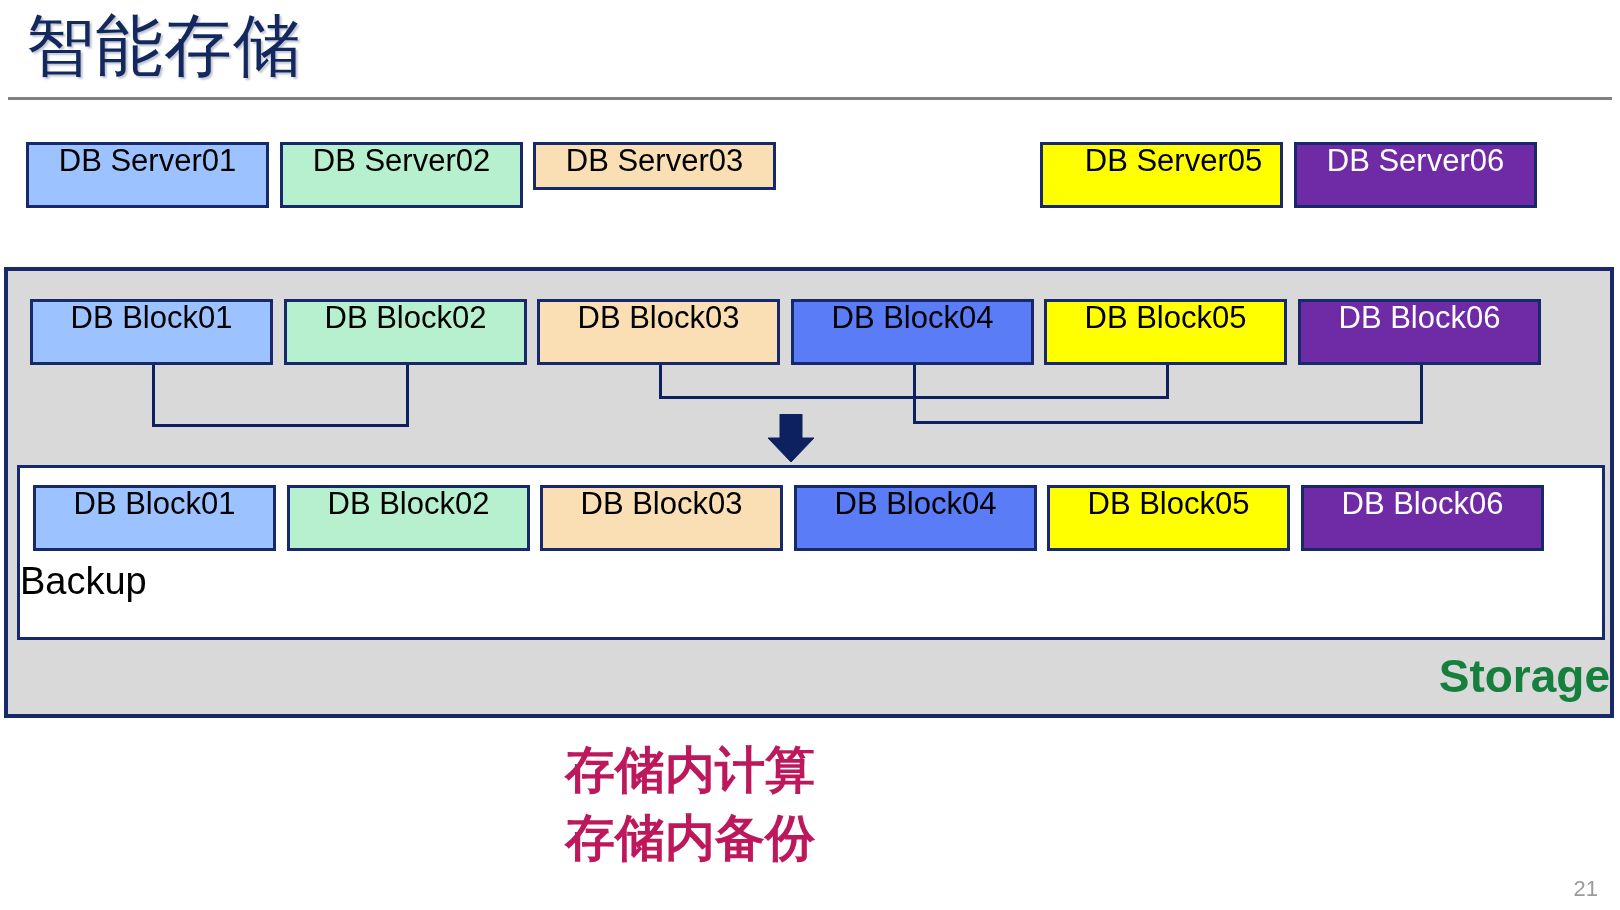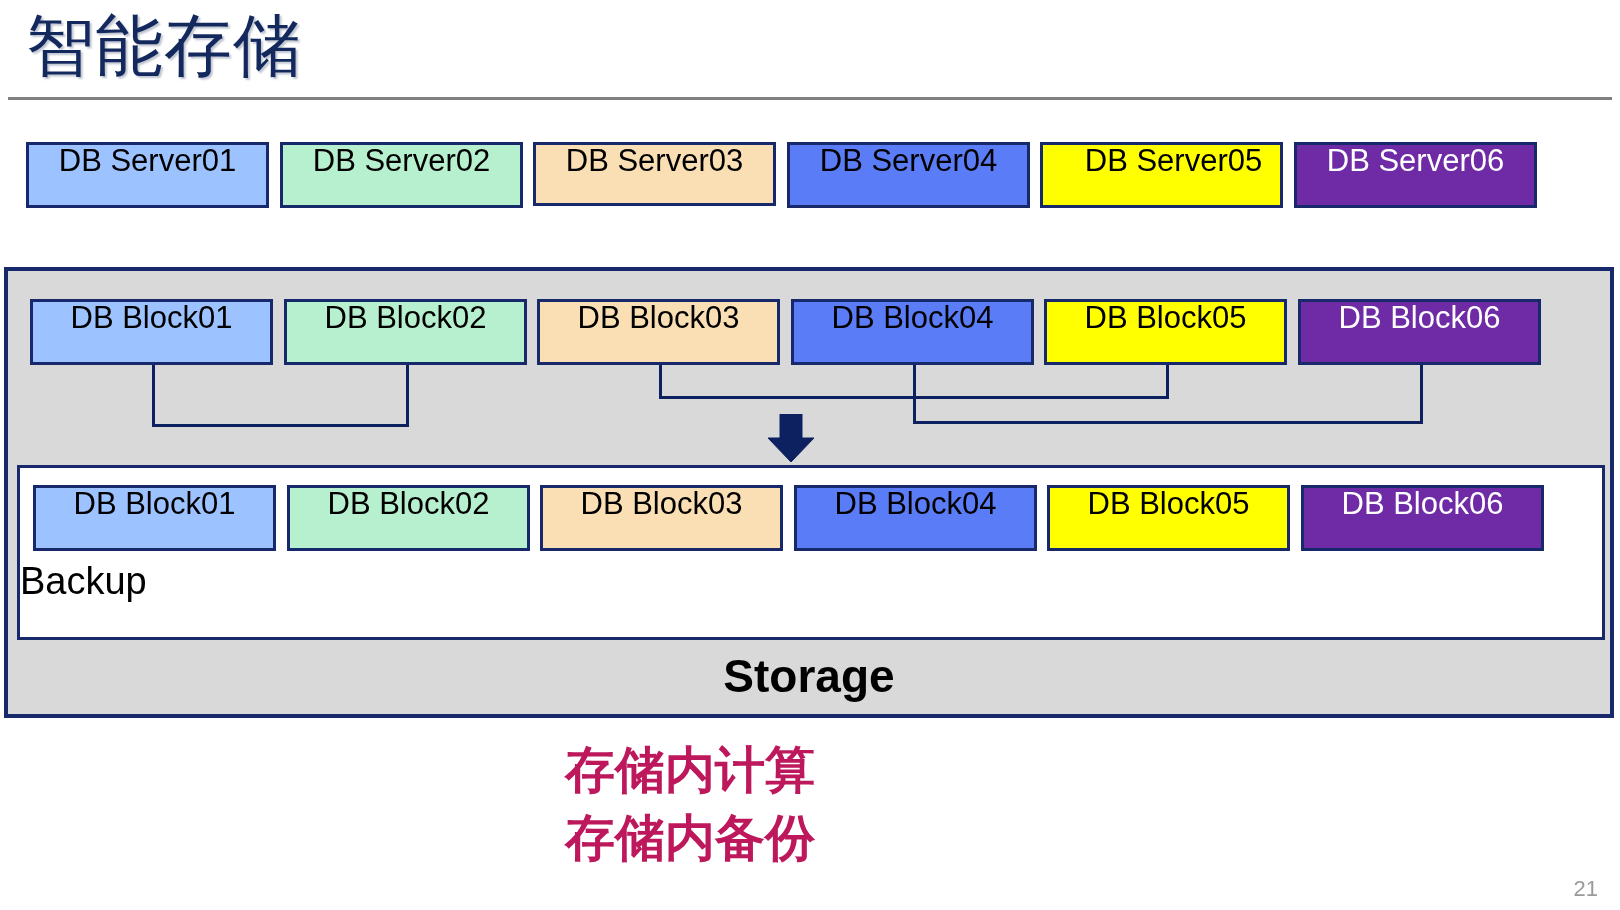--- a/index.html
+++ b/index.html
@@ -83,24 +83,24 @@
     width: 100%;
     text-align: left;
     font-size: 38px;
     color: #000000;
   }
   #storage-label {
     position: absolute;
     left: 0;
     top: 378px;
     width: 100%;
-    text-align: center;
+    text-align: right;
     font-size: 46px;
     font-weight: bold;
-    color: #000000;
+    color: #15803d;
   }
 
   
   .conn {
     position: absolute;
     background: #0d2060;
   }
   .conn-v { width: 3px; }
   .conn-h { height: 3px; }
 
@@ -141,25 +141,22 @@
 <div id="slide-title">智能存储</div>
 <div id="title-rule"></div>
 
 <div id="server-row">
     <div class="cbox" style="left: 26px; top: 142px; width: 243px; height: 66px; background: rgb(156, 194, 255); color: rgb(0, 0, 0);">
       <span>DB Server01</span>
     </div>
     <div class="cbox" style="left: 280px; top: 142px; width: 243px; height: 66px; background: rgb(182, 240, 206); color: rgb(0, 0, 0);">
       <span>DB Server02</span>
     </div>
-    <div class="cbox" style="left: 533px; top: 142px; width: 243px; height: 64px; background: rgb(250, 223, 180); color: rgb(0, 0, 0);">
+    <div class="cbox" style="left: 533px; top: 142px; width: 243px; height: 48px; background: rgb(250, 223, 180); color: rgb(0, 0, 0);">
       <span>DB Server03</span>
-    </div>
-    <div class="cbox" style="left: 787px; top: 142px; width: 243px; height: 66px; background: rgb(91, 124, 247); color: rgb(0, 0, 0);">
-      <span>DB Server04</span>
     </div>
     <div class="cbox" style="left: 1040px; top: 142px; width: 243px; height: 66px; background: rgb(255, 255, 0); color: rgb(0, 0, 0); padding-left: 24px;">
       <span>DB Server05</span>
     </div>
     <div class="cbox" style="left: 1294px; top: 142px; width: 243px; height: 66px; background: rgb(110, 43, 165); color: rgb(255, 255, 255);">
       <span>DB Server06</span>
     </div>
   </div>
 
 <div id="storage-container">

